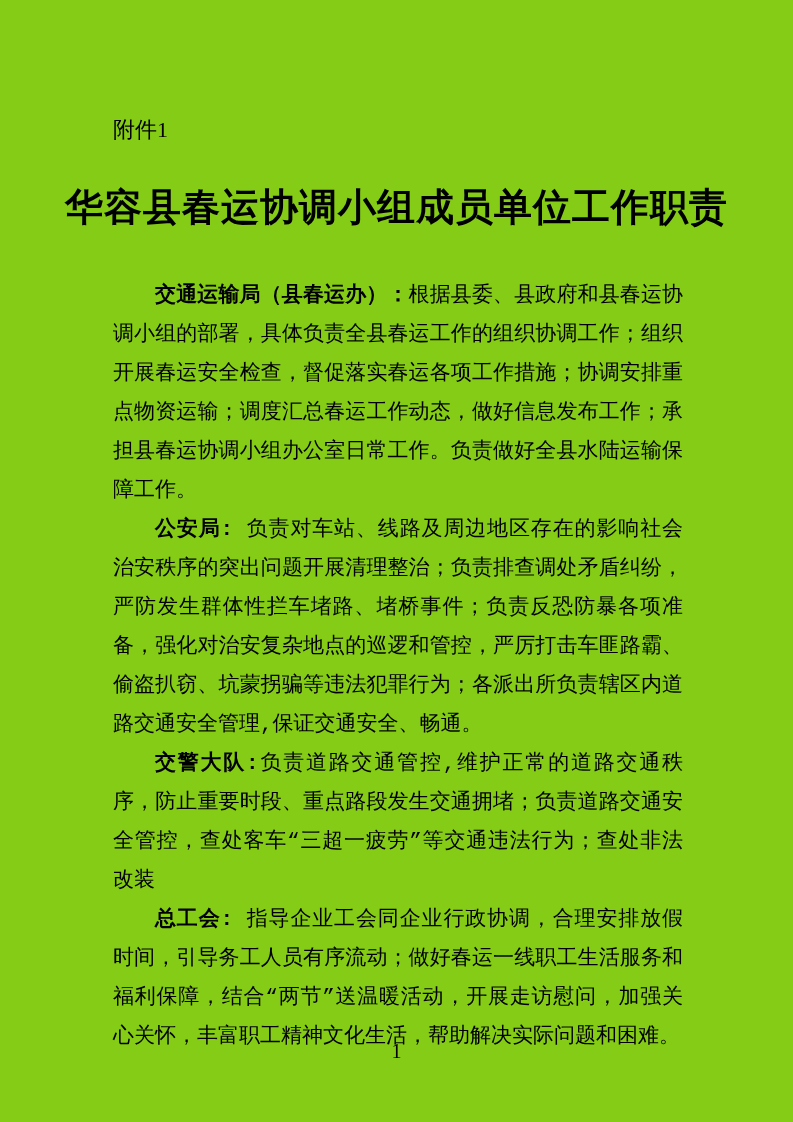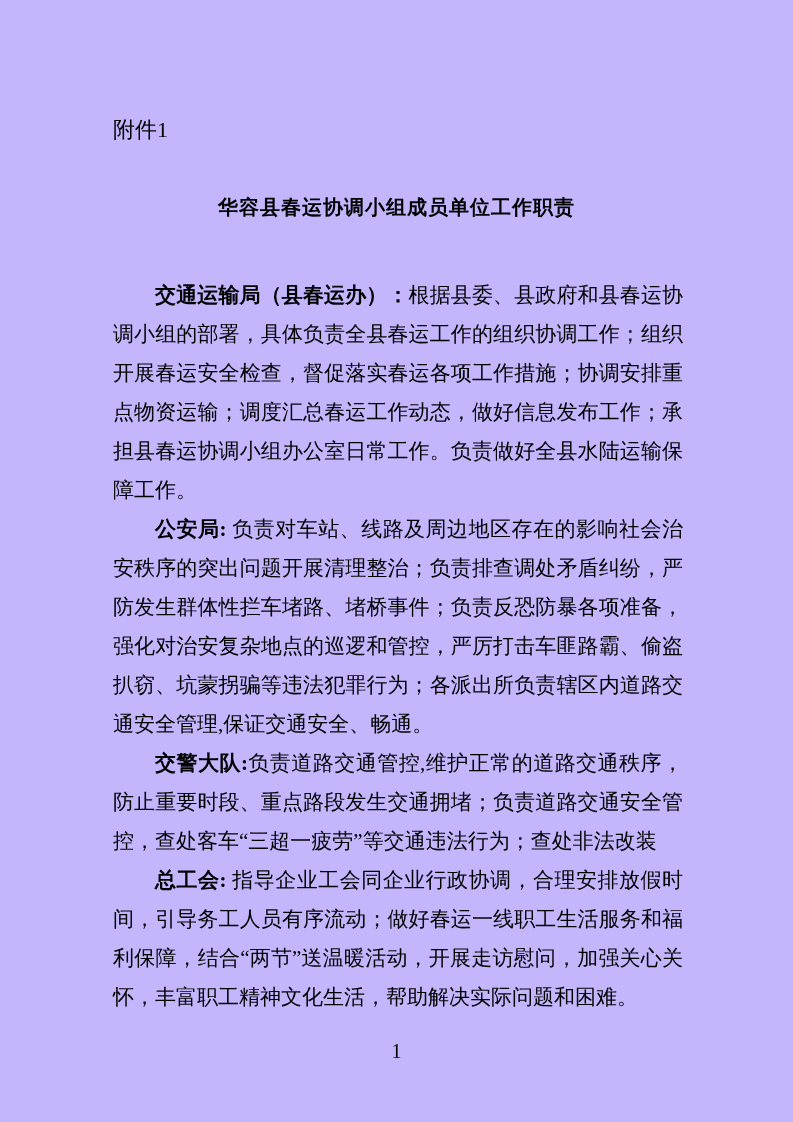--- a/index.html
+++ b/index.html
@@ -4,52 +4,53 @@
 <style>
   html, body {
     margin: 0;
     padding: 0;
     background: #ffffff;
   }
   .page {
     position: relative;
     width: 793px;
     height: 1122px;
-    background: #c4b5fd;
+    background: #84cc16;
     color: #000000;
     font-family: "Liberation Serif", "DejaVu Serif", serif;
     overflow: hidden;
   }
   .attachment-label {
     position: absolute;
     left: 113px;
     top: 112px;
     font-size: 22px;
     line-height: 36px;
   }
   .doc-title {
     position: absolute;
     left: 0;
     right: 0;
     top: 184px;
     text-align: center;
-    font-size: 20px;
+    font-size: 38px;
     font-weight: bold;
     letter-spacing: 1px;
     line-height: 46px;
   }
   .doc-body {
     position: absolute;
     left: 113px;
     top: 276px;
     width: 570px;
     font-size: 21px;
     line-height: 39px;
     text-align: justify;
     text-justify: inter-ideograph;
+    font-family: Liberation Mono, monospace;
   }
   .doc-body p {
     margin: 0;
     padding: 0;
     text-indent: 2em;
   }
   .para-lead {
     font-weight: bold;
   }
   .page-number {

